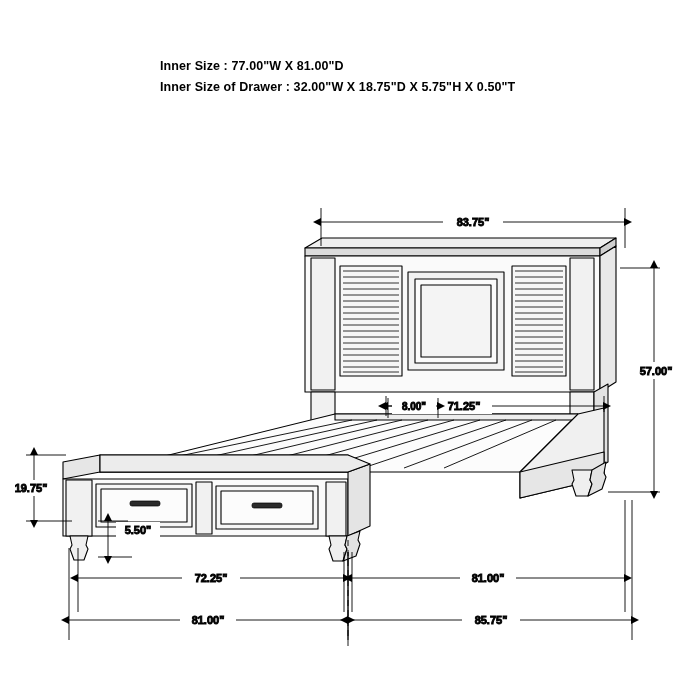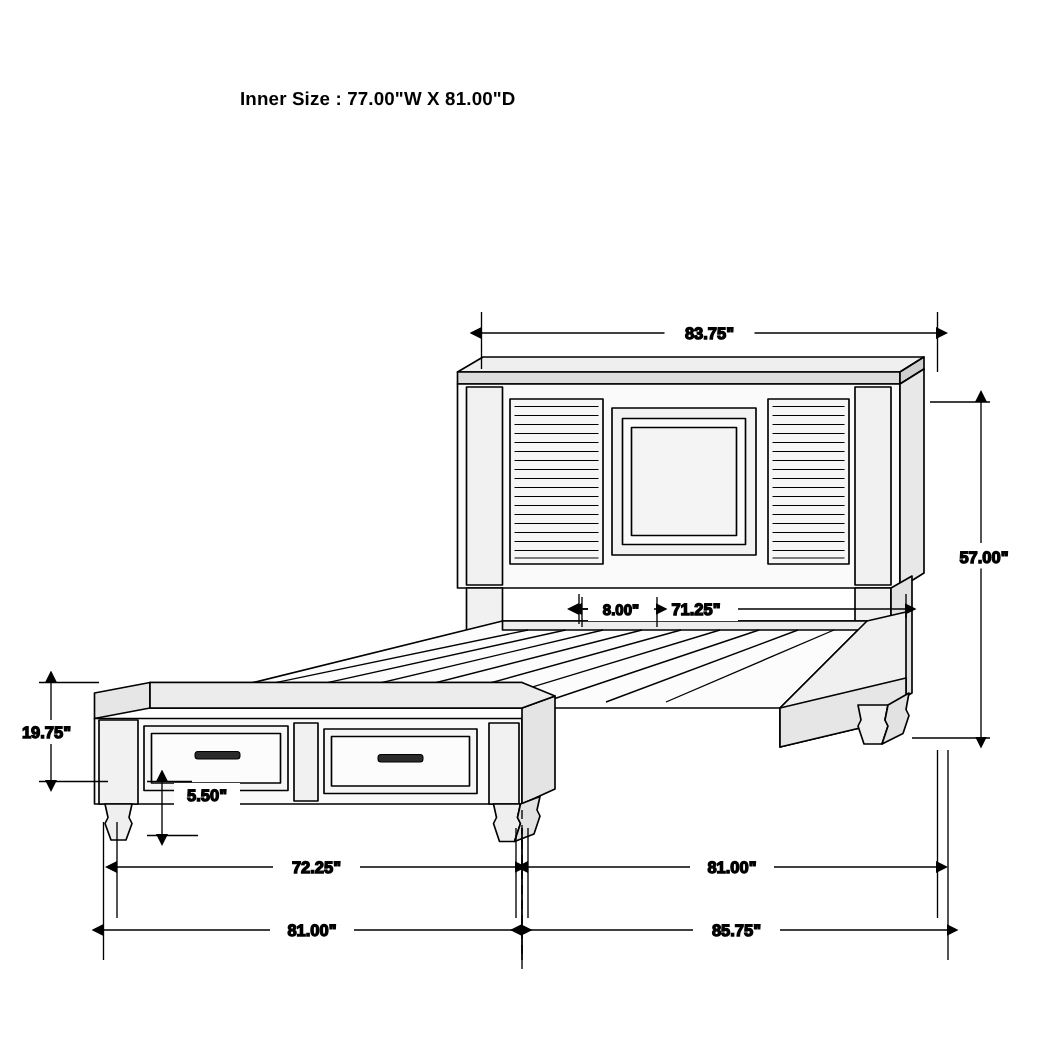--- a/index.html
+++ b/index.html
@@ -51,20 +51,21 @@
     fill: #000000;
   }
 </style>
 </head>
 <body>
 
 <div id="page">
 
   <div class="spec-block">
     <span class="spec-line">Inner Size : 77.00"W X 81.00"D</span>
+    <span class="spec-line">Inner Size of Drawer : 32.00"W X 18.75"D X 5.75"H X 0.50"T</span>
   </div>
 
   <svg class="diagram" viewBox="0 0 700 700">
     <defs>
       <marker id="arrL" markerWidth="9" markerHeight="8" refX="8" refY="4" orient="auto" markerUnits="userSpaceOnUse">
         <path d="M8,0 L0,4 L8,8 z" fill="#000"></path>
       </marker>
       <marker id="arrR" markerWidth="9" markerHeight="8" refX="1" refY="4" orient="auto" markerUnits="userSpaceOnUse">
         <path d="M0,0 L8,4 L0,8 z" fill="#000"></path>
       </marker>

